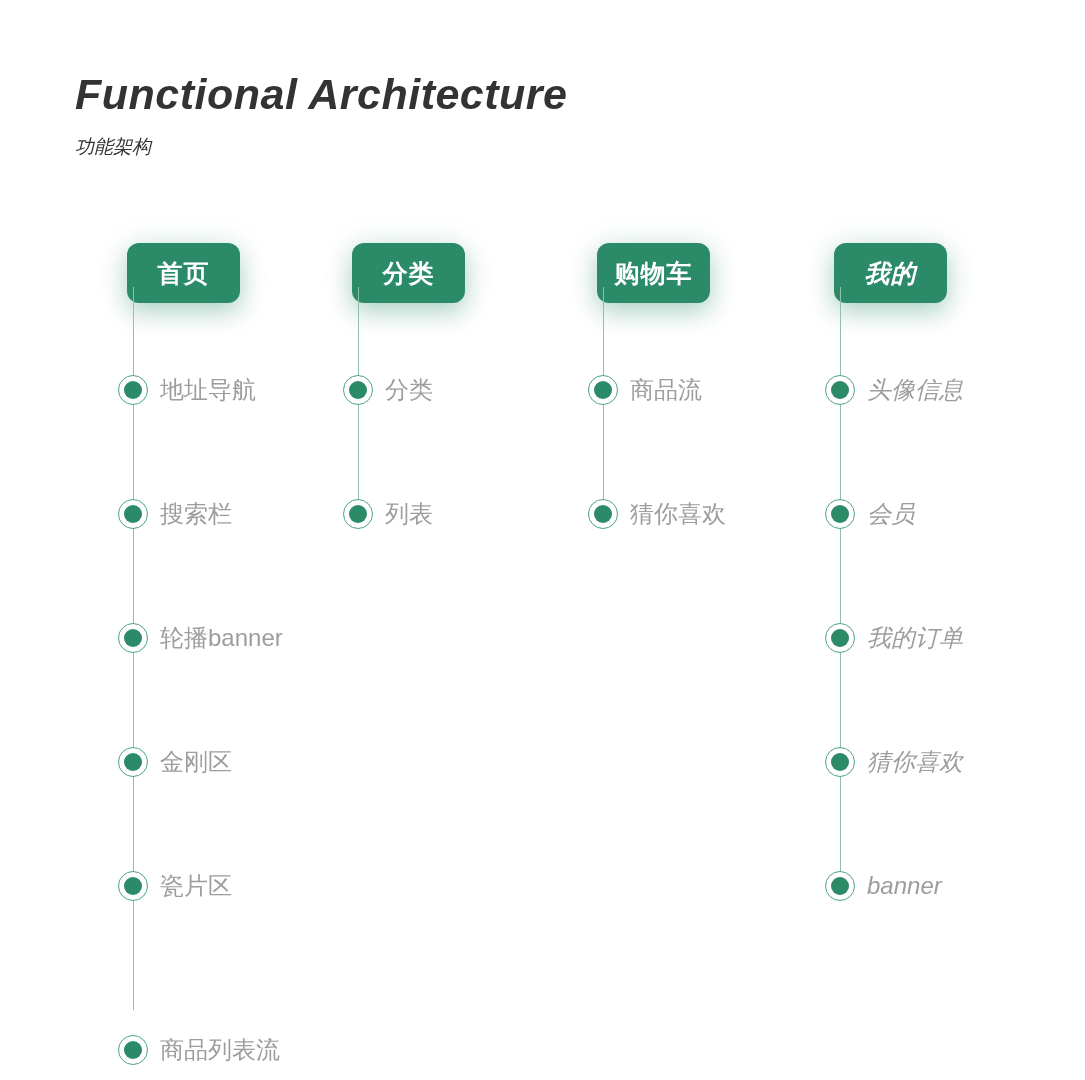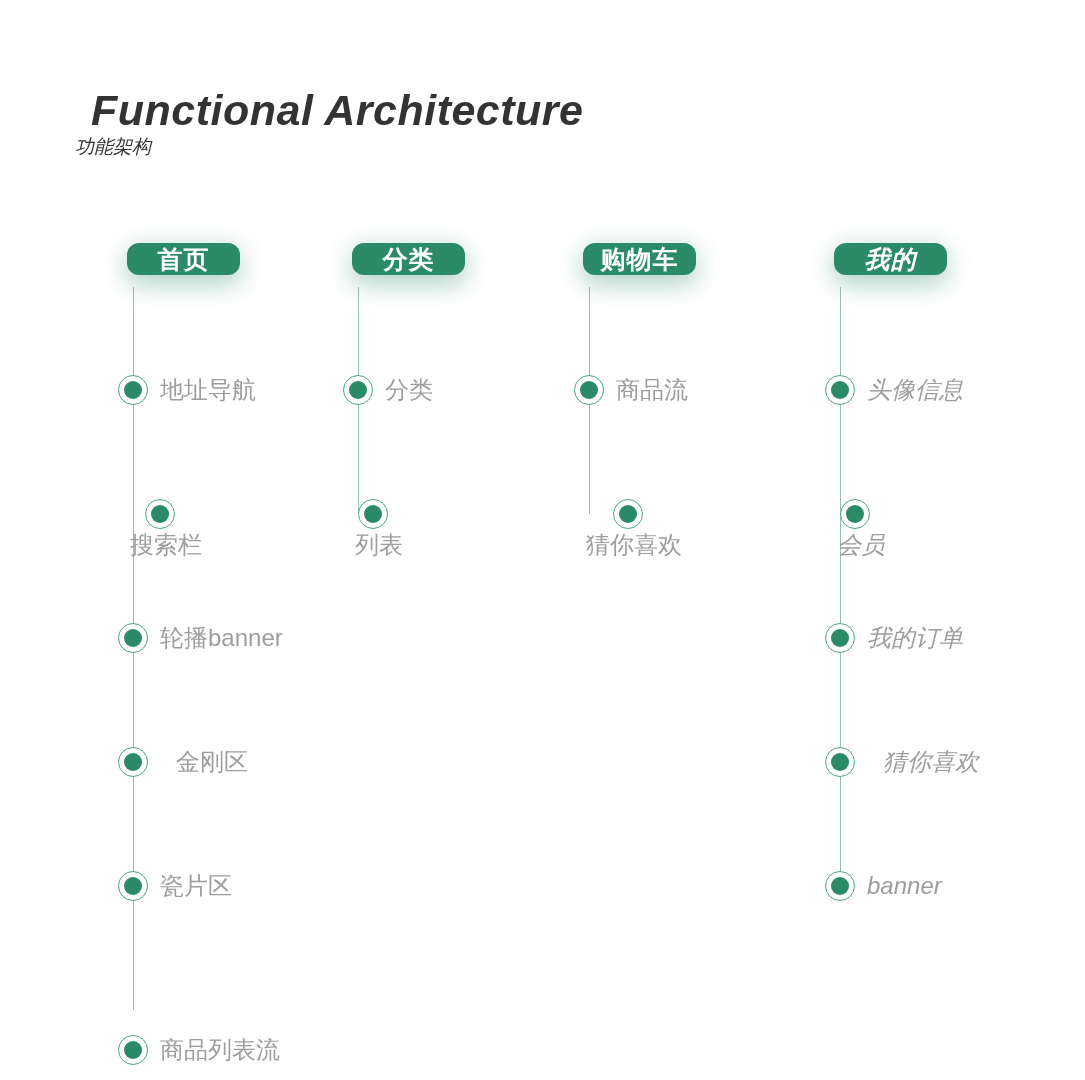--- a/index.html
+++ b/index.html
@@ -12,21 +12,21 @@
     position: relative;
     width: 1085px;
     height: 1080px;
     background: var(--background, #ffffff);
     overflow: hidden;
   }
   .page-title {
     position: absolute;
     left: 75px;
     top: 70px;
-    margin: 16px;
+    margin: 0;
     font-size: 43px;
     font-weight: 700;
     font-style: italic;
     color: var(--title-dark, #333333);
     letter-spacing: 0.5px;
     white-space: nowrap;
   }
   .page-subtitle {
     position: absolute;
     left: 75px;
@@ -42,21 +42,21 @@
     position: absolute;
     top: 243px;
     width: 250px;
     height: 820px;
   }
   .pill {
     position: absolute;
     left: 0;
     top: 0;
     width: 113px;
-    height: 32px;
+    height: 60px;
     border-radius: 12px;
     background: var(--accent-green, #2B8A68);
     color: var(--pill-text, #ffffff);
     font-size: 25px;
     font-weight: 700;
     letter-spacing: 1px;
     display: flex;
     align-items: center;
     justify-content: center;
     box-shadow: 0 10px 24px rgba(46, 140, 107, 0.32), 0 0 30px rgba(46, 140, 107, 0.12);
@@ -96,27 +96,27 @@
   }
   .label {
     margin-left: 12px;
     font-size: 24px;
     color: var(--label-gray, #9D9D9D);
     white-space: nowrap;
   }
   
   .col-0 { left: 127px; }
   .col-1 { left: 352px; text-align: right; }
-  .col-2 { left: 583px; }
+  .col-2 { left: 597px; }
   .col-3 { left: 834px; font-style: italic; }
   
   .row-0 { top: 132px; }
-  .row-1 { top: 256px; flex-direction: column; }
+  .row-1 { top: 256px; }
   .row-2 { top: 380px; }
-  .row-3 { top: 504px; gap: 16px; }
+  .row-3 { top: 504px; }
   .row-4 { top: 628px; }
   .row-5 { top: 792px; }
 </style>
 </head>
 <body>
 
 <div class="canvas">
 
   <h1 class="page-title">Functional Architecture</h1>
   <p class="page-subtitle">功能架构</p>

